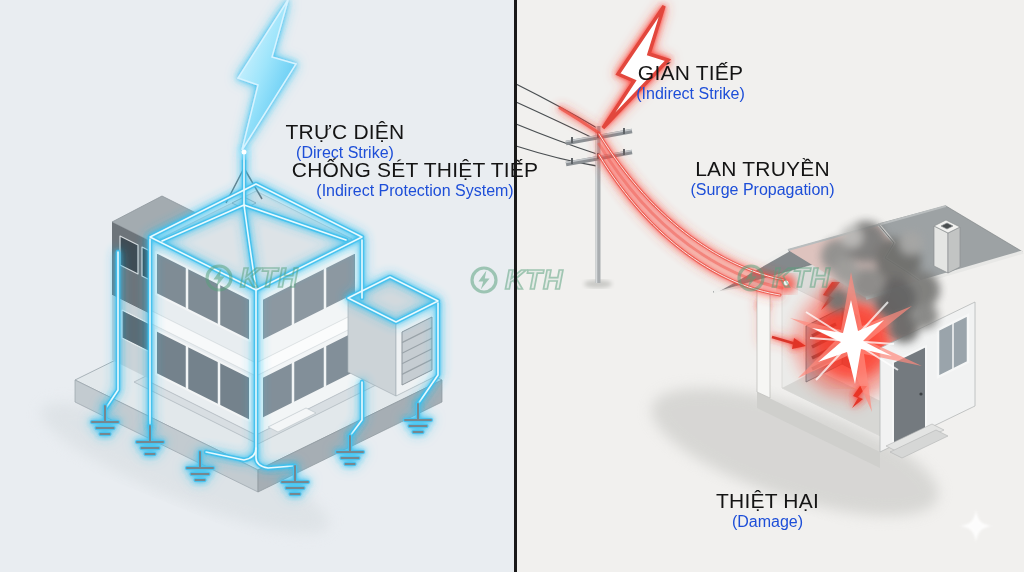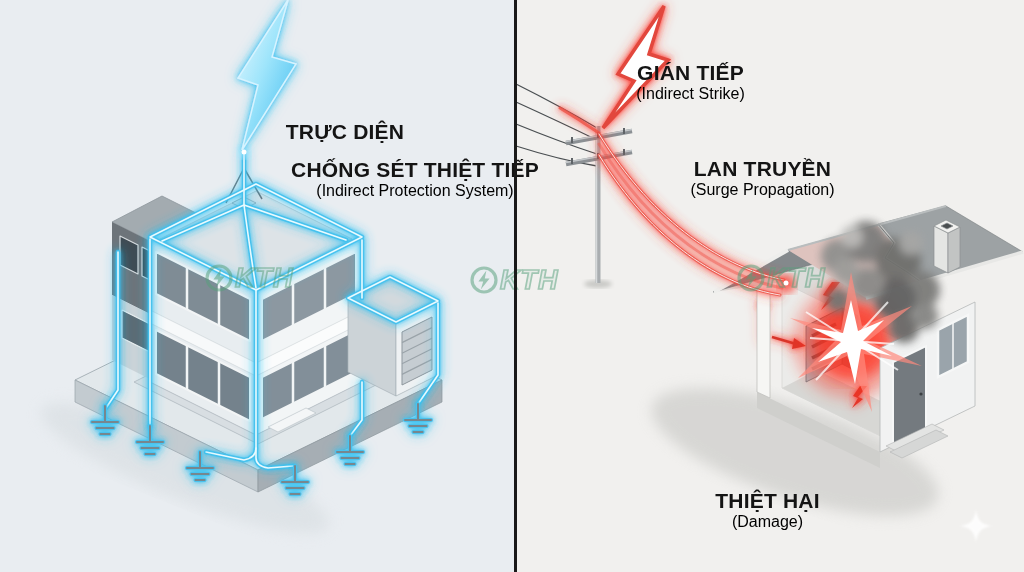--- a/index.html
+++ b/index.html
@@ -4,23 +4,23 @@
 <style>
   html,body{margin:0;padding:0;}
   body{width:1024px;height:572px;overflow:hidden;font-family:"Liberation Sans",sans-serif;}
   .canvas{position:relative;width:1024px;height:572px;background:#fff;overflow:hidden;}
   .bg{position:absolute;top:0;bottom:0;}
   .bg-left{left:0;width:515px;background:#e9edf1;}
   .bg-right{left:515px;right:0;background:#f1f0ee;}
   .scene{position:absolute;left:0;top:0;z-index:1;}
   .divider{position:absolute;left:514px;top:0;width:2.5px;height:572px;background:#191919;z-index:5;}
   .caption{position:absolute;text-align:center;color:#141414;z-index:3;}
-  .caption .t{font-weight:700;font-size:21px;line-height:1.06;letter-spacing:.2px;}
-  .caption .s{font-size:16px;line-height:1.3;color:#000000;}
-  .watermark{position:absolute;display:flex;align-items:center;z-index:4;color:#57a07c;opacity:.52;}
+  .caption .t{font-weight:400;font-size:21px;line-height:1.06;letter-spacing:.2px;}
+  .caption .s{font-size:16px;line-height:1.3;color:#1d4ed8;}
+  .watermark{position:absolute;display:flex;align-items:center;gap:5px;z-index:4;color:#57a07c;opacity:.52;}
   .watermark .wm-text{font-size:27px;font-weight:800;font-style:italic;letter-spacing:1px;
     -webkit-text-stroke:1.7px #57a07c;color:rgba(87,160,124,.14);}
   .sparkle{position:absolute;z-index:2;filter:blur(1px);opacity:.85;}
 </style>
 </head>
 <body>
 
 <div class="canvas">
   <div class="bg bg-left"></div>
   <div class="bg bg-right"></div>
@@ -299,20 +299,21 @@
         <circle cx="787" cy="284" r="9" fill="#ff4538" filter="url(#b4)" opacity=".8"></circle>
         <circle cx="786" cy="283" r="2.5" fill="#ffffff"></circle>
       </g>
 
       <path d="M664,6 L618,74 L634,81 L603,128 L668,60 L649,54 Z" fill="#ffffff" stroke="#e2473c" stroke-width="3.5" filter="url(#gRed)"></path>
     </g>
   </svg>
 
   <div class="caption" style="left:245px;top:85px;width:200px;margin-top:36px;">
     <div class="t">TRỰC DIỆN</div>
+    <div class="s">(Direct Strike)</div>
   </div>
   <div class="caption" style="left:260px;top:159px;width:310px;">
     <div class="t">CHỐNG SÉT THIỆT TIẾP</div>
     <div class="s">(Indirect Protection System)</div>
   </div>
   <div class="caption" style="left:588px;top:62px;width:205px;">
     <div class="t">GIÁN TIẾP</div>
     <div class="s">(Indirect Strike)</div>
   </div>
   <div class="caption" style="left:665px;top:490px;width:205px;">

